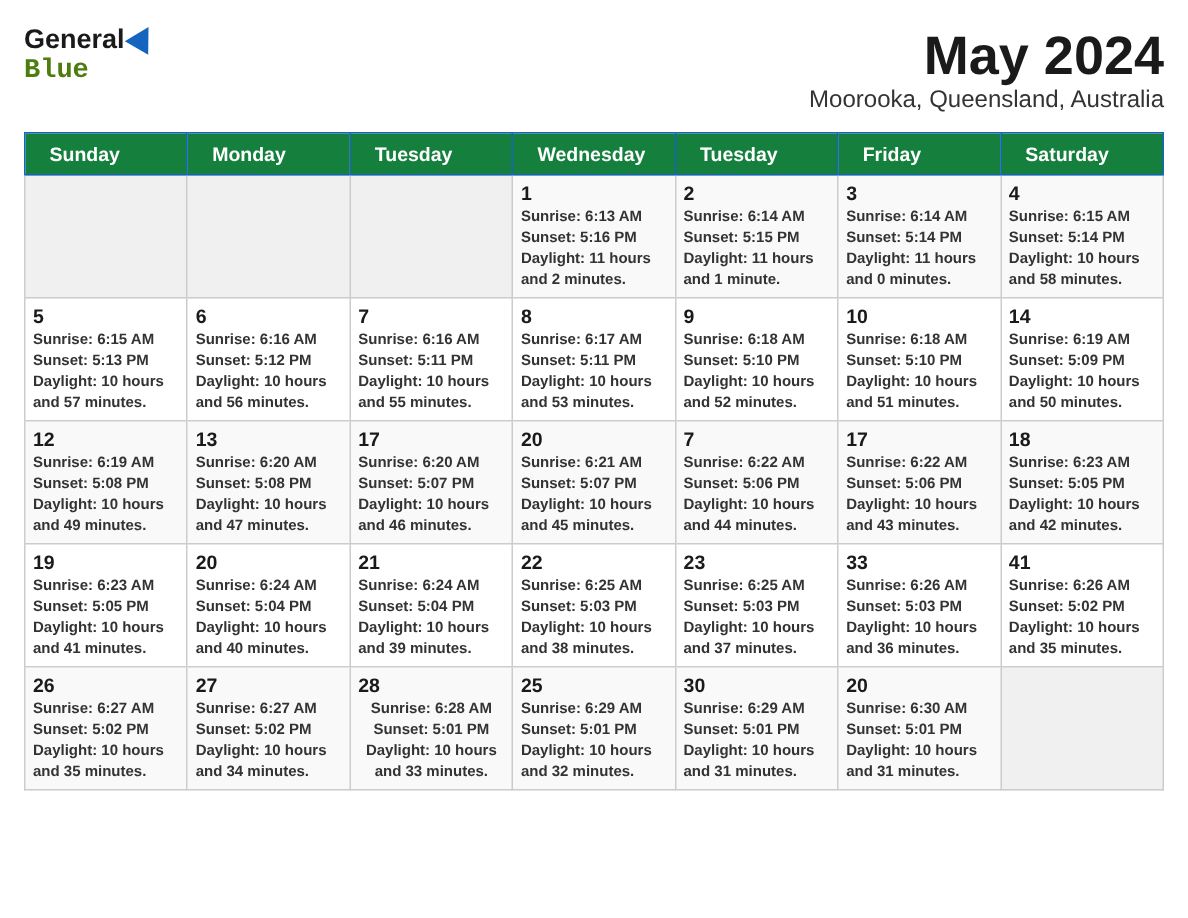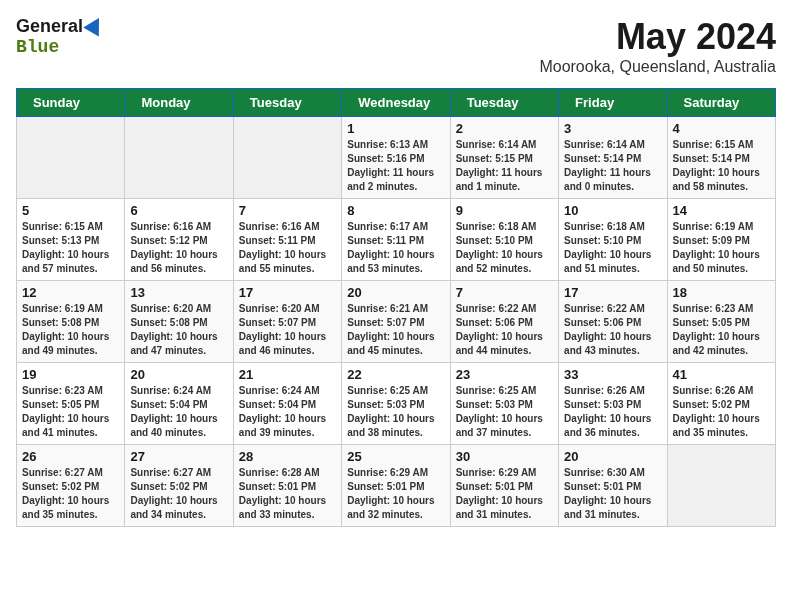--- a/index.html
+++ b/index.html
@@ -309,21 +309,21 @@
 Daylight: 10 hours and 35 minutes.</div>
         </td>
         <td>
           <span class="day-number">27</span>
           <div class="day-info" style="white-space: pre-line;">Sunrise: 6:27 AM
 Sunset: 5:02 PM
 Daylight: 10 hours and 34 minutes.</div>
         </td>
         <td>
           <span class="day-number">28</span>
-          <div class="day-info" style="white-space: pre-line;">Sunrise: 6:28 AM
+          <div class="day-info" style="white-space: pre-line; text-align: center;">Sunrise: 6:28 AM
 Sunset: 5:01 PM
 Daylight: 10 hours and 33 minutes.</div>
         </td>
         <td>
           <span class="day-number">25</span>
           <div class="day-info" style="white-space: pre-line;">Sunrise: 6:29 AM
 Sunset: 5:01 PM
 Daylight: 10 hours and 32 minutes.</div>
         </td>
         <td>

